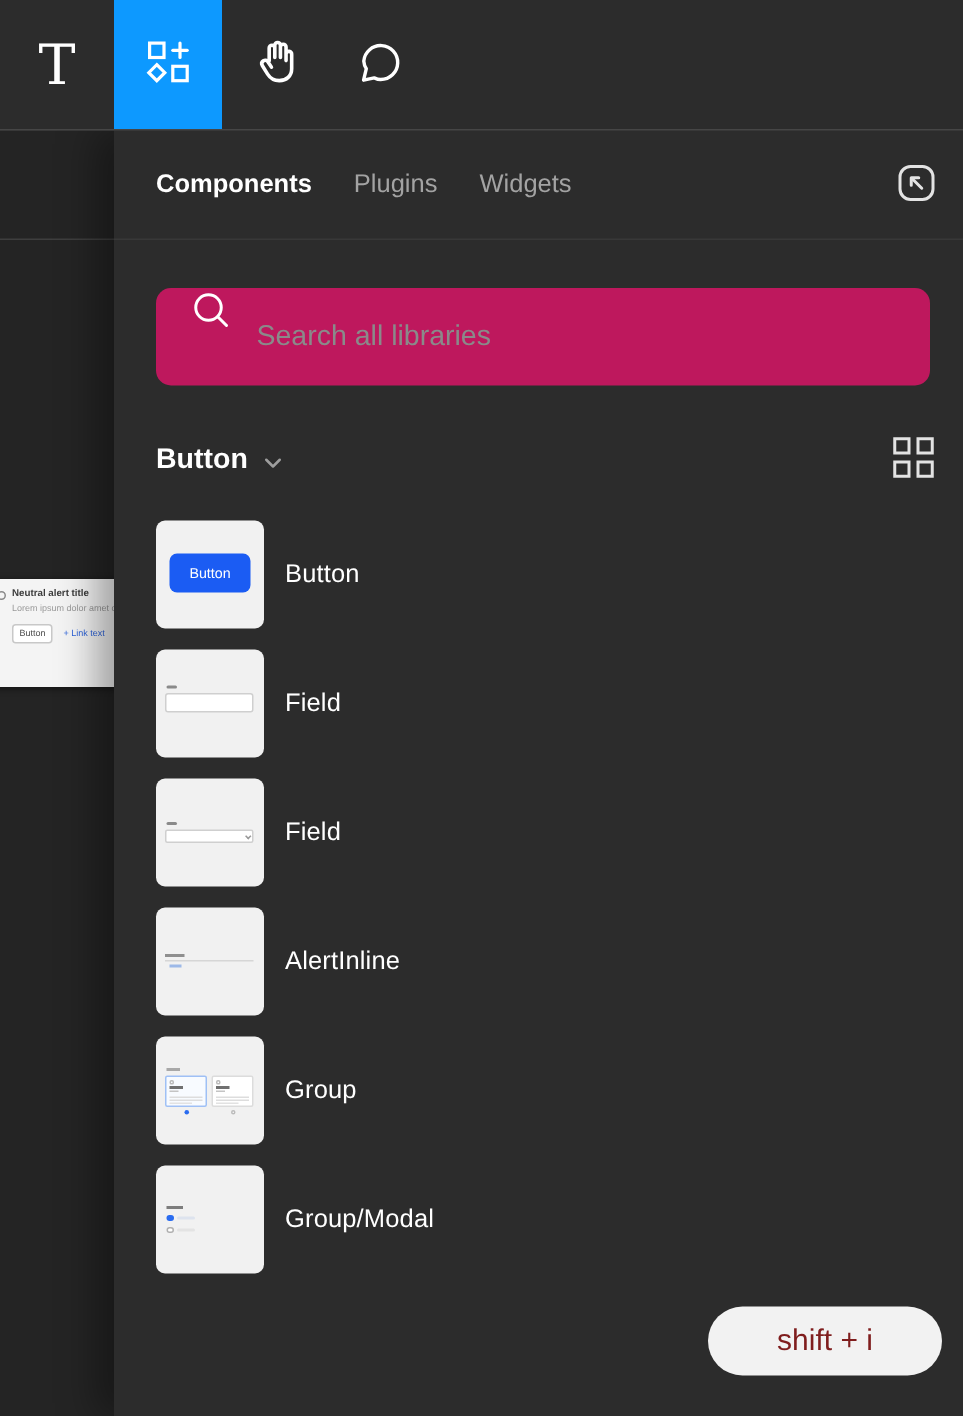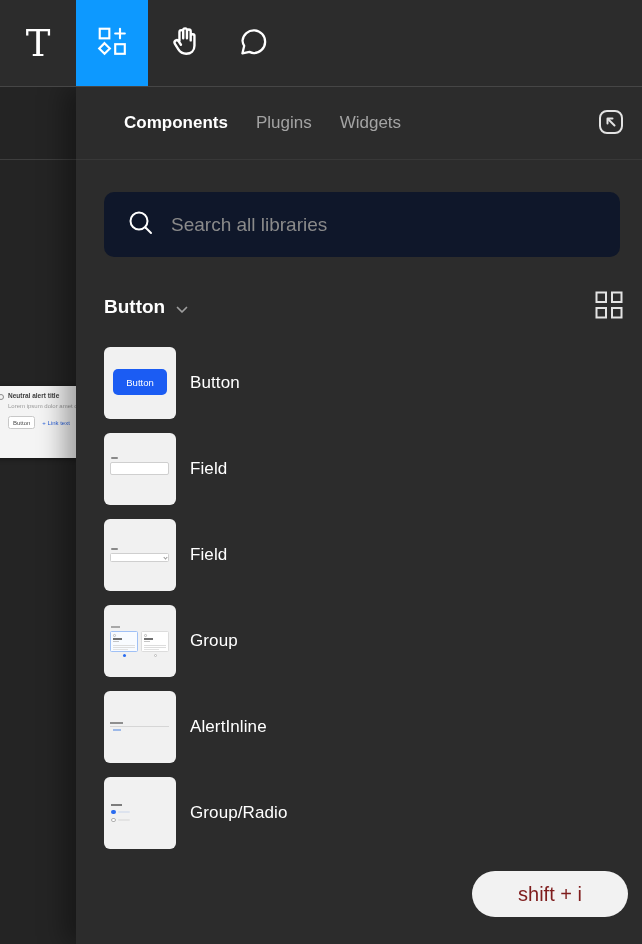--- a/index.html
+++ b/index.html
@@ -33,26 +33,26 @@
   .ac-btn { font-size:6px; color:#4a4a4a; background:#fff; border:0.5px solid #c8c8c8;
             border-radius:2.5px; padding:2.5px 4px; white-space:nowrap; }
   .ac-link { font-size:6px; color:#2c62d9; margin-left:7px; white-space:nowrap; }
 
   
   .panel { position:absolute; left:76px; top:87px; width:566px; height:857px;
            background:#2c2c2c; z-index:10; box-shadow:-12px 0 24px rgba(0,0,0,.35); }
   .tabs-row { position:absolute; left:0; top:0; width:100%; height:73px;
               border-bottom:1px solid #383838; display:flex; align-items:center; padding-left:28px; }
   .tab { font-size:17px; color:#a3a3a3; margin-right:28px; cursor:default; }
-  .tab.active { color:#fff; font-weight:700;margin-left:20px; }
+  .tab.active { color:#fff; font-weight:700; }
   .popout-btn { position:absolute; right:15px; top:21px; width:32px; height:32px;
                 display:flex; align-items:center; justify-content:center; }
 
   .search-bar { position:absolute; left:28px; top:105px; width:516px; height:65px;
-                background:#0f172a; border-radius:10px; display:flex; align-items:center;
+                background:#be185d; border-radius:10px; display:flex; 
                 padding-left:22px; }
   .search-bar input { flex:1; background:transparent; border:none; outline:none;
                       font-family:"Liberation Sans", sans-serif; font-size:19px;
                       color:#d6d6d6; margin-left:15px; }
   .search-bar input::placeholder { color:#8a8a8a; }
 
   .recents-row { position:absolute; left:28px; right:18px; top:200px; height:40px;
                  display:flex; align-items:center; }
   .recents-toggle { display:flex; align-items:center; }
   .recents-title { font-size:19px; font-weight:700; color:#fff; }
@@ -235,20 +235,29 @@
         <span class="item-label">Field</span>
       </div>
 
       <div class="item-row">
         <div class="thumb">
           <span class="ts-label"></span>
             <span class="ts-input"></span>
             <span class="ts-chev"></span>
         </div>
         <span class="item-label">Field</span>
+      </div>
+
+      <div class="item-row">
+        <div class="thumb">
+          <span class="ta-l1"></span>
+            <span class="ta-l2"></span>
+            <span class="ta-l3"></span>
+        </div>
+        <span class="item-label">AlertInline</span>
       </div>
 
       <div class="item-row">
         <div class="thumb">
           <span class="tg-label"></span>
           <span class="tg-card tg-a">
             <span class="tg-circ"></span>
               <span class="tg-t1"></span>
               <span class="tg-t2"></span>
             <span class="tg-t3"></span>
@@ -264,36 +273,27 @@
               <span class="tg-t5"></span>
           </span>
           <span class="tg-dota"></span>
             <span class="tg-dotb"></span>
         </div>
         <span class="item-label">Group</span>
       </div>
 
       <div class="item-row">
         <div class="thumb">
-          <span class="ta-l1"></span>
-            <span class="ta-l2"></span>
-            <span class="ta-l3"></span>
-        </div>
-        <span class="item-label">AlertInline</span>
-      </div>
-
-      <div class="item-row">
-        <div class="thumb">
           <span class="tr-label"></span>
           <span class="tr-r1"></span>
             <span class="tr-l1"></span>
           <span class="tr-r2"></span>
             <span class="tr-l2"></span>
         </div>
-        <span class="item-label">Group/Radio</span>
+        <span class="item-label">Group/Modal</span>
       </div>
 
     </div>
 
     <div class="shortcut-pill">shift + i</div>
 
   </div>
 </div>
 
 </body></html>

